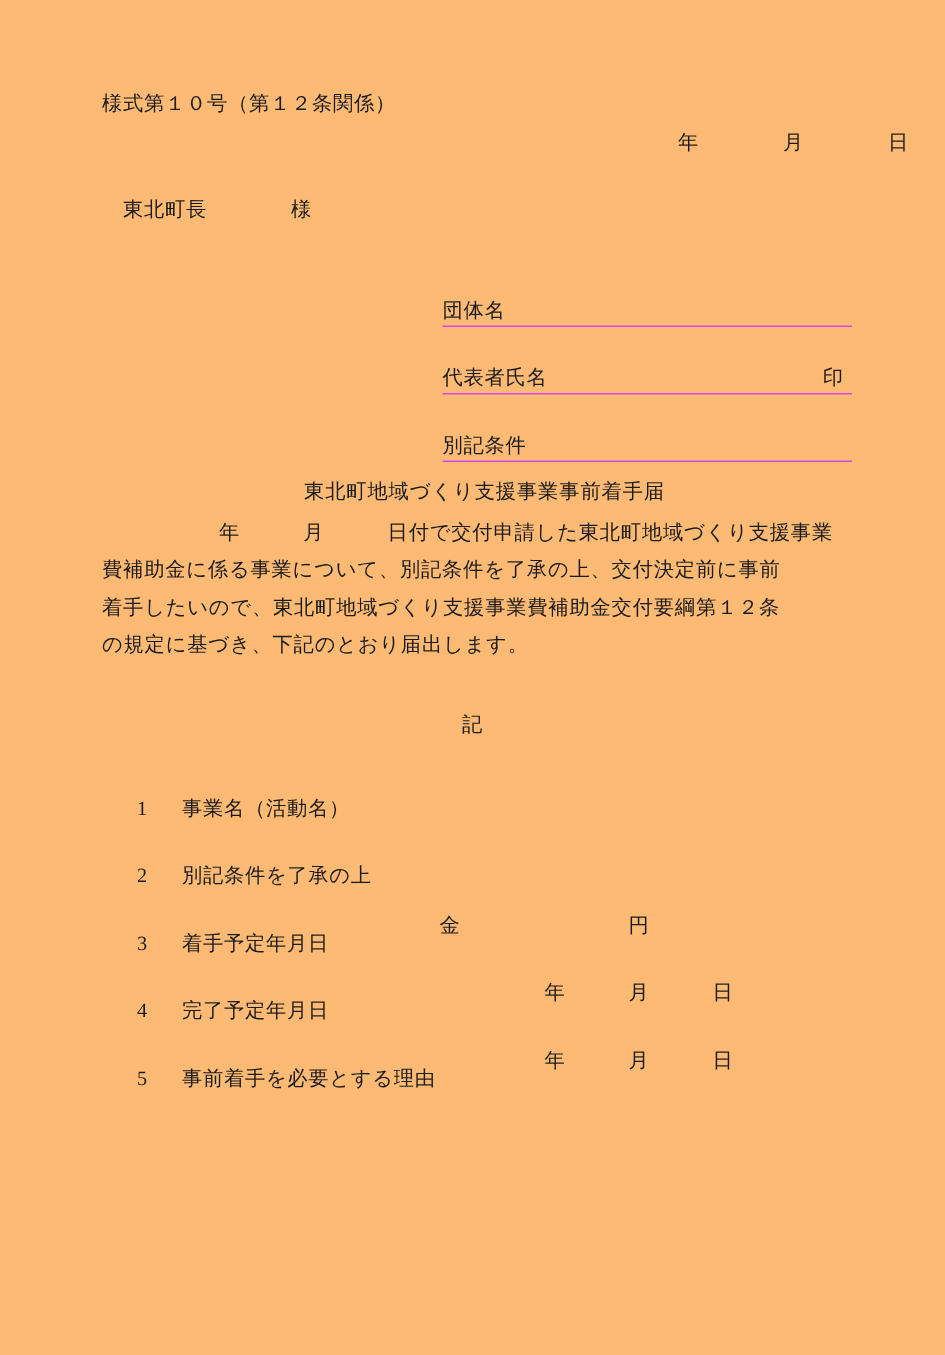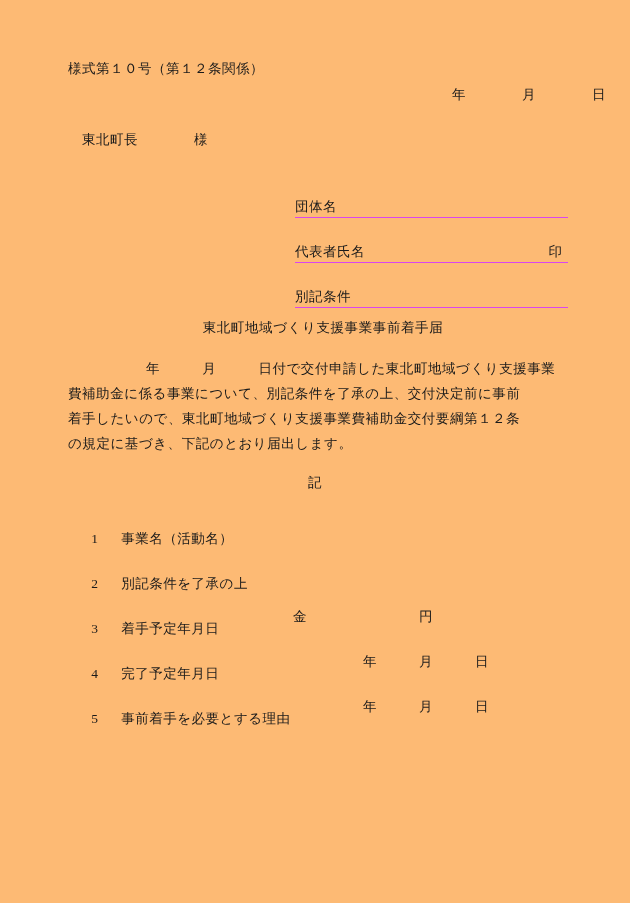--- a/index.html
+++ b/index.html
@@ -59,21 +59,21 @@
     top: 292px;
     text-align: center;
     letter-spacing: .6px;
     margin-top: 29px;
   }
 
   
   .body-par {
     position: absolute;
     left: 68px;
-    top: 356px;
+    top: 342px;
     width: 500px;
     line-height: 25px;
     letter-spacing: .55px;
   }
   .body-par .ln { display: block; white-space: pre; }
   .body-par .ln.first { text-indent: 78px; }
 
   
   .ki-mark {
     position: absolute;

